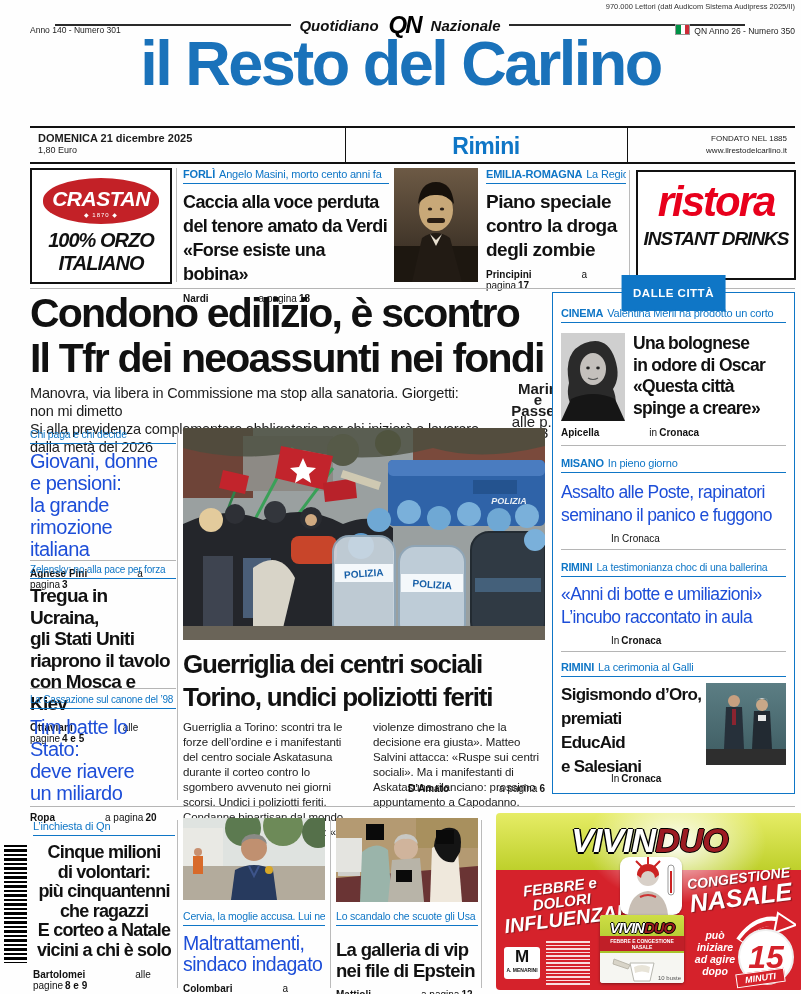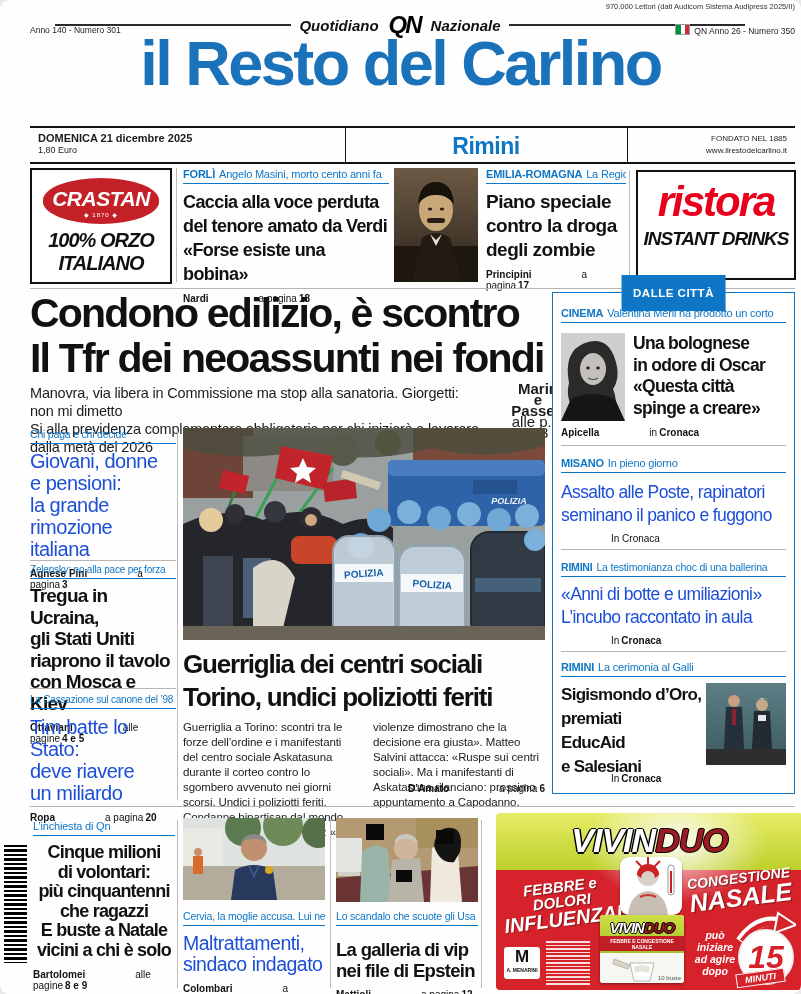--- a/index.html
+++ b/index.html
@@ -1,17 +1,17 @@
 <!DOCTYPE html>
 <html><head>
 <meta charset="utf-8">
 <style>
   html,body{margin:0;padding:0;background:#e8e8e8;}
   .page{position:relative;width:801px;height:994px;background:#fefefe;margin:0 auto;
-        font-family:"Liberation Sans",sans-serif;color:#1c1c1c;overflow:hidden;border-radius:9px;}
+        font-family:"Liberation Sans",sans-serif;color:#1c1c1c;overflow:hidden;}
   .abs{position:absolute;}
   .tiny{font-size:7.5px;color:#333;}
   .issue{font-size:8.5px;color:#222;}
   .masthead{width:100%;text-align:center;font-size:63px;font-weight:800;letter-spacing:-2.5px;color:#1a72ba;}
   .qnrow{display:flex;align-items:center;width:100%;}
   .qnrow .rule{flex:1;height:2px;background:#2a2a2a;}
   .qnbrand{font-style:italic;font-weight:800;font-size:15px;margin:0 8px;color:#111;}
   .qnlogo{font-style:italic;font-weight:900;font-size:24px;letter-spacing:-2px;color:#000;margin:0 2px;}
   .flag{display:inline-block;width:13px;height:9px;border:0.5px solid #999;vertical-align:-1px;margin-right:4px;}
   .flag span{display:inline-block;width:33.3%;height:100%;float:left;}
@@ -337,21 +337,21 @@
 
   <div class="abs barcode" style="left:4px;top:845px;width:23px;height:118px;"></div>
 
   <div class="abs" style="left:33px;top:820px;width:142px;">
     <div class="kicker" style="font-size:11px;">L’inchiesta di Qn</div>
     <div class="hl" style="font-size:18px;line-height:19.5px;margin-top:7px;letter-spacing:-0.8px;text-align:center;">
       <div>Cinque milioni</div>
       <div>di volontari:</div>
       <div>più cinquantenni</div>
       <div>che ragazzi</div>
-      <div>E buste a Natale</div>
+      <div>E corteo a Natale</div>
       <div>vicini a chi è solo</div>
     </div>
     <div class="by" style="margin-top:9px;"><b>Bartolomei</b><span>alle pagine</span><b>8 e 9</b></div>
   </div>
 
   <div class="abs vrule" style="left:177px;top:820px;height:168px;"></div>
 
   <svg class="abs" style="left:183px;top:818px;" width="142" height="82" viewBox="0 0 142 82">
     <rect width="142" height="82" fill="#dfe3e0"></rect>
     <rect x="0" y="10" width="40" height="40" fill="#e9e9e4"></rect>

